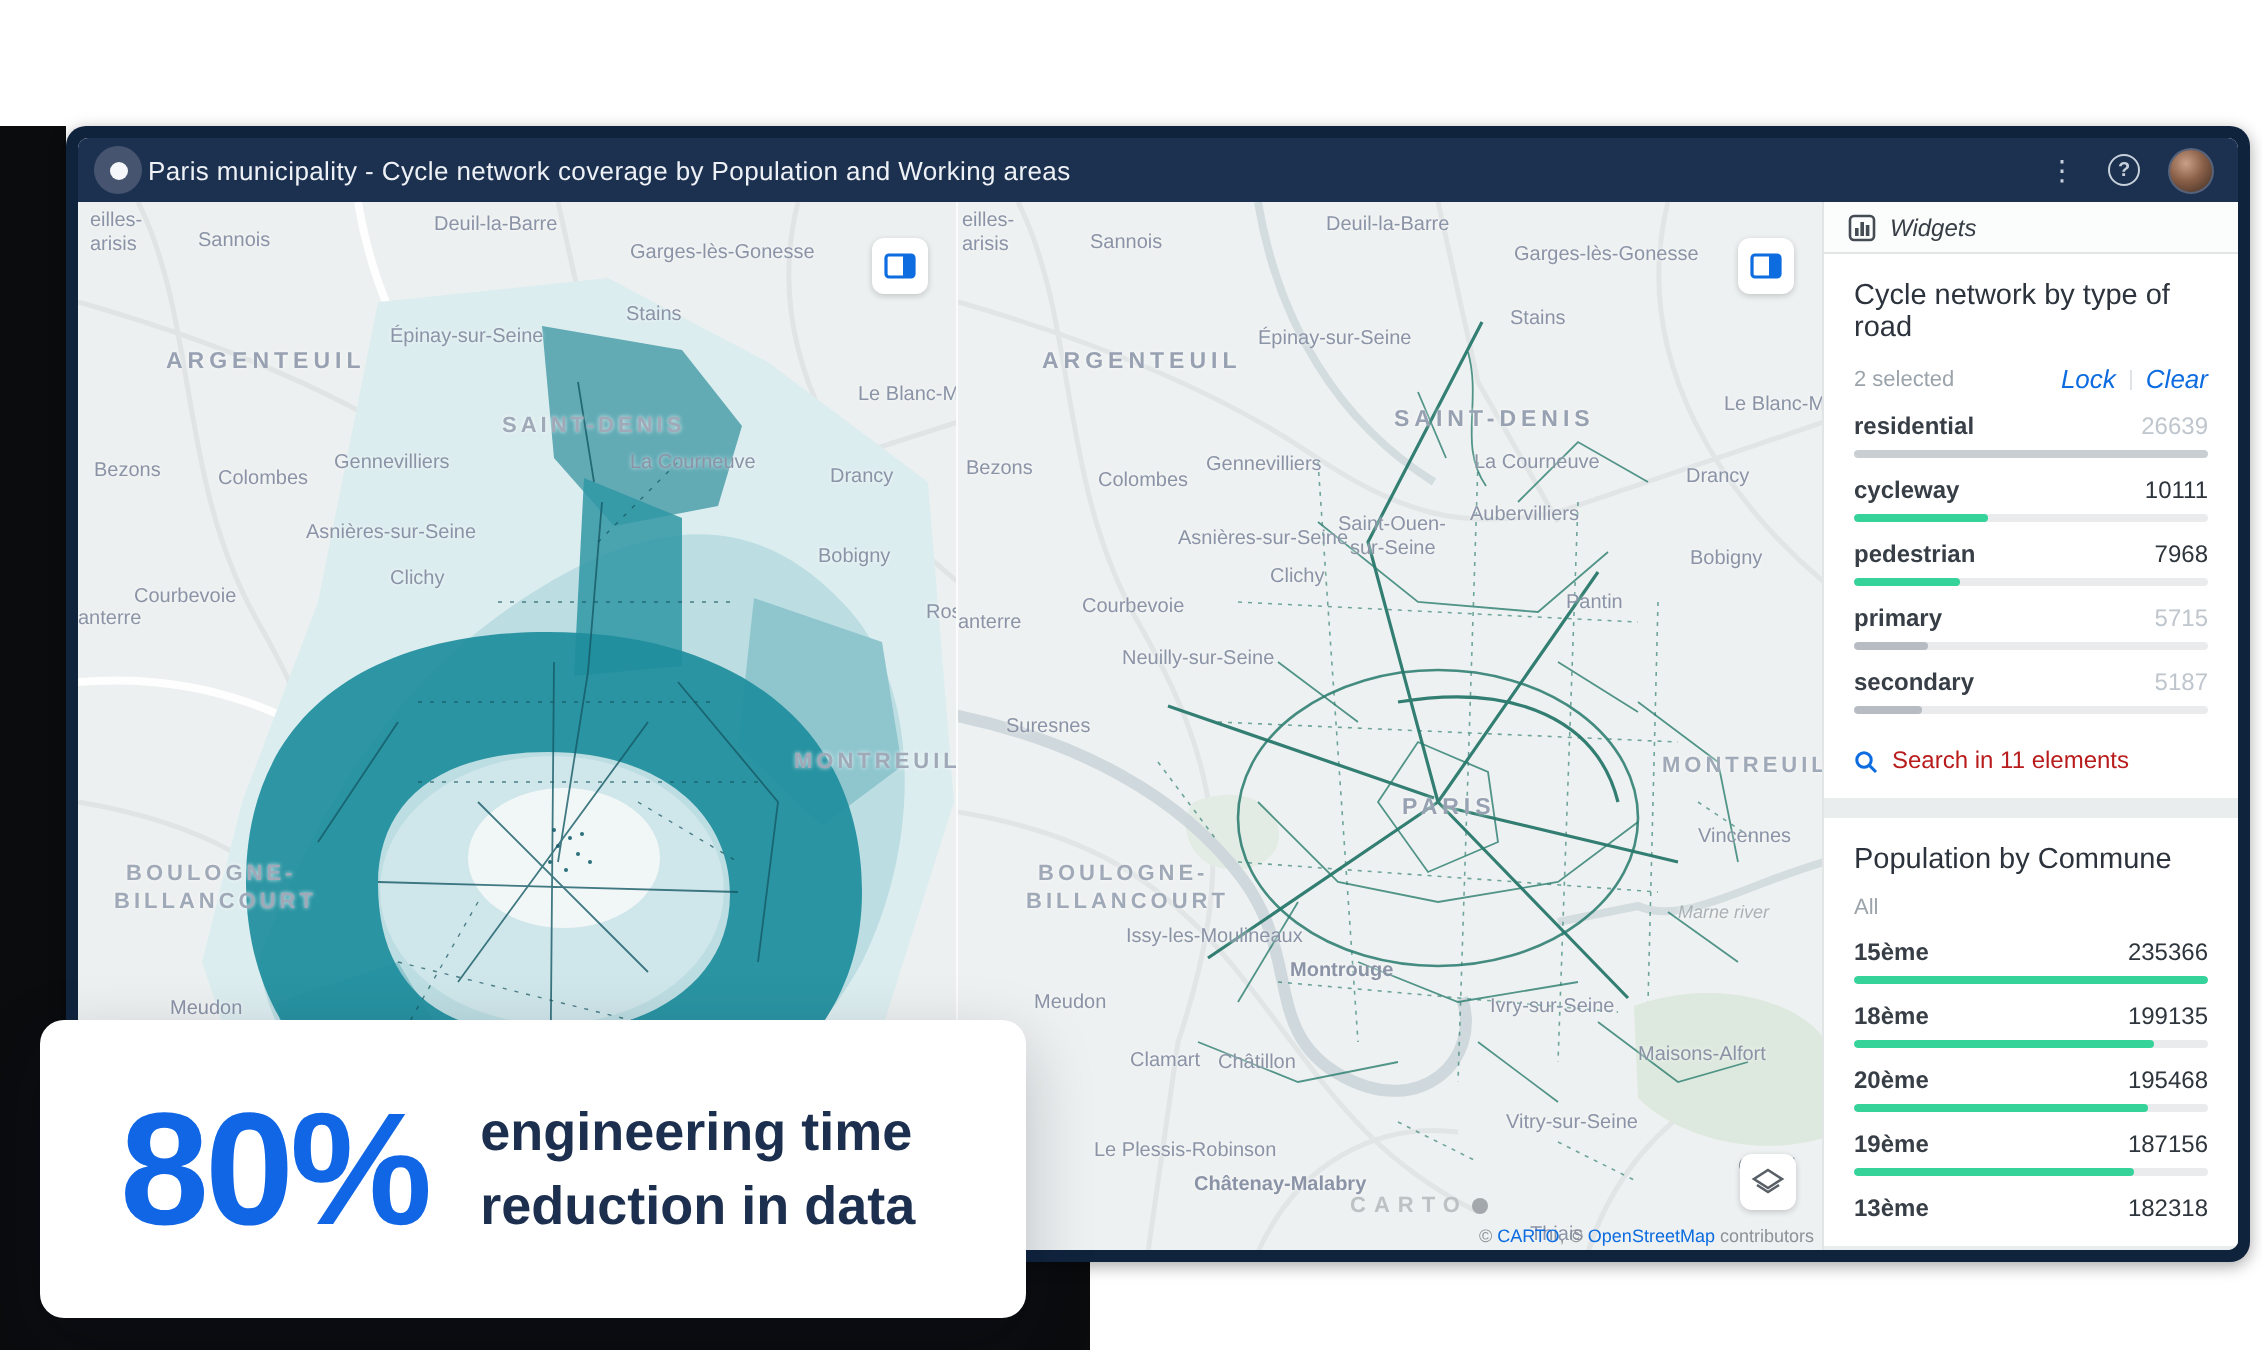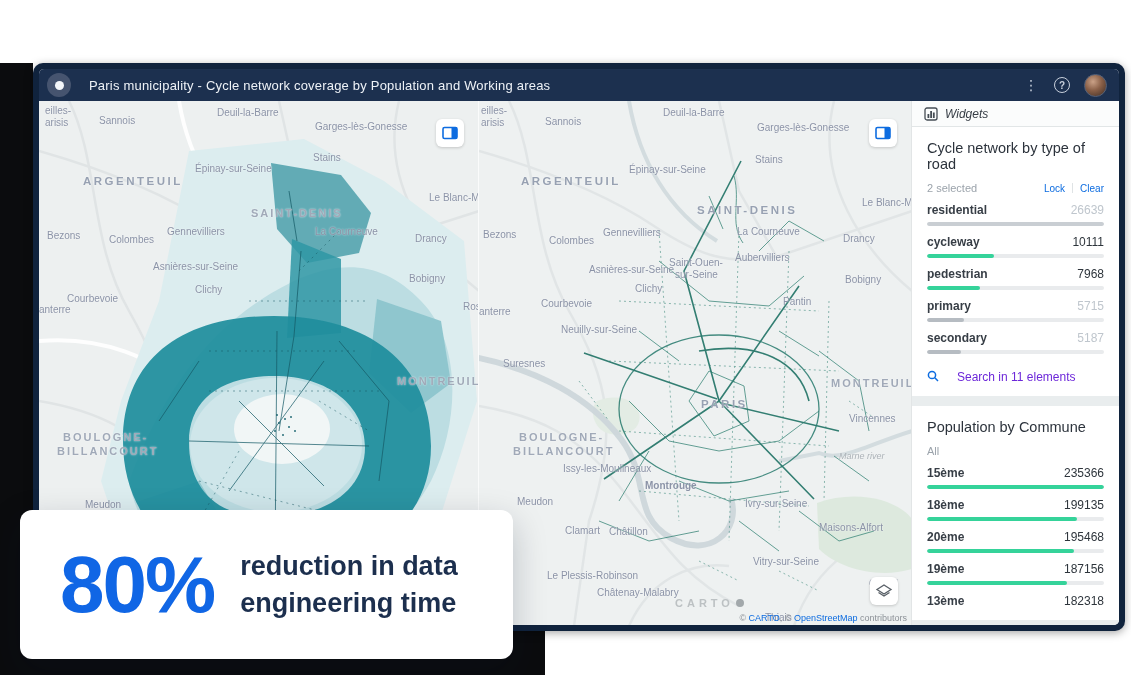--- a/index.html
+++ b/index.html
@@ -12,21 +12,21 @@
   .bg-bottom-strip { position:absolute; left:0; top:629px; width:545px; height:46px; background:#0b0c0e; }
 
   
   .app {
     position:absolute; left:33px; top:63px; width:1092px; height:568px;
     background:#10233d; border-radius:10px; padding:6px;
     box-shadow:0 2px 8px rgba(0,0,0,.35);
   }
   .app-inner { width:100%; height:100%; border-radius:5px; overflow:hidden; display:flex; flex-direction:column; background:#fff; }
 
-  .hdr { height:32px; flex:none; background:#1c304f; display:flex; align-items:center; padding:0 12px 0 8px; gap:18px; }
+  .hdr { height:32px; flex:none; background:#1c304f; display:flex; align-items:center; padding:0 12px 0 8px; gap:3px; }
   .hdr-dot { width:24px; height:24px; border-radius:50%; background:#46546f; display:flex; align-items:center; justify-content:center; flex:none; }
   .hdr-dot i { width:9px; height:9px; border-radius:50%; background:#f4f6f9; }
   .hdr-title { color:#eef2f7; font-size:13px; letter-spacing:.2px; flex:1; white-space:nowrap; overflow:hidden; }
   .hdr-right { display:flex; align-items:center; gap:14px; }
   .kebab { color:#c7cfdb; font-size:14px; line-height:1; padding:2px; cursor:pointer; }
   .help { width:16px; height:16px; border-radius:50%; border:1.4px solid #c7cfdb; color:#c7cfdb; font-size:10px; font-weight:bold; display:flex; align-items:center; justify-content:center; }
   .avatar { width:23px; height:23px; border-radius:50%;
     background:radial-gradient(circle at 38% 32%, #caa187 0%, #8a6048 45%, #3c2b22 100%); border:1px solid #56627a; }
 
   .main { flex:1; display:flex; min-height:0; }
@@ -51,30 +51,30 @@
 
   
   .sidebar { width:207px; flex:none; background:#e9edee; display:flex; flex-direction:column; overflow:hidden; }
   .sb-header { flex:none; height:26px; background:#fbfcfc; border-bottom:1px solid #e2e6e7; display:flex; align-items:center; gap:7px; padding:0 12px; }
   .sb-header span { font-size:12px; color:#363d45;font-style:italic; }
   .widget { background:#fff; padding:13px 15px 12px; }
   .widget + .gap { height:10px; }
   .w-title { font-size:14.5px; color:#2c333c; font-weight:500; margin:0 0 10px; }
   .w-meta { display:flex; align-items:center; font-size:11px; color:#9ba3ab; margin-bottom:4px; }
   .w-meta .links { margin-left:auto; display:flex; align-items:center; gap:7px; }
-  .w-link { color:#0d6ce0; font-size:10px; font-weight:500; cursor:pointer; }
+  .w-link { color:#0d6ce0; font-size:13px; font-weight:500; cursor:pointer;font-style:italic; }
   .w-sep { width:1px; height:10px; background:#dfe3e5; }
   .w-row { margin-top:9px; cursor:pointer; }
   .w-top { display:flex; justify-content:space-between; align-items:baseline; }
   .w-label { font-size:12px; font-weight:bold; color:#373e46; }
   .w-value { font-size:12px; color:#2e353c; }
   .w-value.mut { color:#bfc6cd; }
   .w-track { height:4px; border-radius:2px; background:#e9ebed; margin-top:5px; overflow:hidden; }
   .w-fill { height:100%; border-radius:2px; }
-  .w-search { margin-top:16px; display:flex; align-items:flex-start; gap:18px; color:#6d28d9; font-size:12px; font-weight:500; cursor:pointer; }
+  .w-search { margin-top:16px; display:flex; align-items:flex-end; gap:7px; color:#b91c1c; font-size:12px; font-weight:500; cursor:pointer; }
 
   
   .stat-card {
     position:absolute; left:20px; top:510px; width:493px; height:149px;
     background:#ffffff; border-radius:12px; box-shadow:0 12px 34px rgba(10,20,40,.22);
     display:flex; align-items:center; padding:0 0 0 40px; gap:26px;
   }
   .stat-big { font-size:80px; font-weight:800; color:#1066e5; letter-spacing:-2px; line-height:1; }
   .stat-text { font-size:27px; font-weight:bold; color:#1c2f4e; line-height:1.35; }
 </style>
@@ -271,21 +271,21 @@
             <span class="map-label it" style="left: 360px; top: 350px;">Marne river</span>
             <span class="map-label" style="left: 166px; top: 379px; font-weight: bold;">Montrouge</span>
             <span class="map-label" style="left: 38px; top: 395px;">Meudon</span>
             <span class="map-label" style="left: 266px; top: 397px;">Ivry-sur-Seine</span>
             <span class="map-label" style="left: 86px; top: 424px;">Clamart</span>
             <span class="map-label" style="left: 130px; top: 425px;">Châtillon</span>
             <span class="map-label" style="left: 340px; top: 421px;">Maisons-Alfort</span>
             <span class="map-label" style="left: 274px; top: 455px;">Vitry-sur-Seine</span>
             <span class="map-label" style="left: 68px; top: 469px;">Le Plessis-Robinson</span>
             <span class="map-label" style="left: 390px; top: 477px;">Créteil</span>
-            <span class="map-label" style="left: 118px; top: 486px;">Châtenay-Malabry</span>
+            <span class="map-label" style="left: 118px; top: 486px; font-weight: bold;">Châtenay-Malabry</span>
             <span class="map-label" style="left: 286px; top: 511px;">Thiais</span>
           </div>
         <div class="map-btn tr">
           <svg width="16" height="14" viewBox="0 0 16 14">
             <rect x="1" y="1.5" width="14" height="11" rx="1.5" fill="none" stroke="#0d6ce0" stroke-width="1.6"></rect>
             <rect x="9.5" y="1.5" width="5.5" height="11" fill="#0d6ce0"></rect>
           </svg>
         </div>
         <div class="map-btn br">
           <svg width="18" height="16" viewBox="0 0 18 16">
@@ -434,16 +434,16 @@
         </div>
       </div>
 
     </div>
   </div>
 </div>
 
 <div class="stat-card">
   <div class="stat-big">80%</div>
   <div class="stat-text">
+    <div>engineering time</div>
     <div>reduction in data</div>
-    <div>engineering time</div>
   </div>
 </div>
 
 </body></html>

